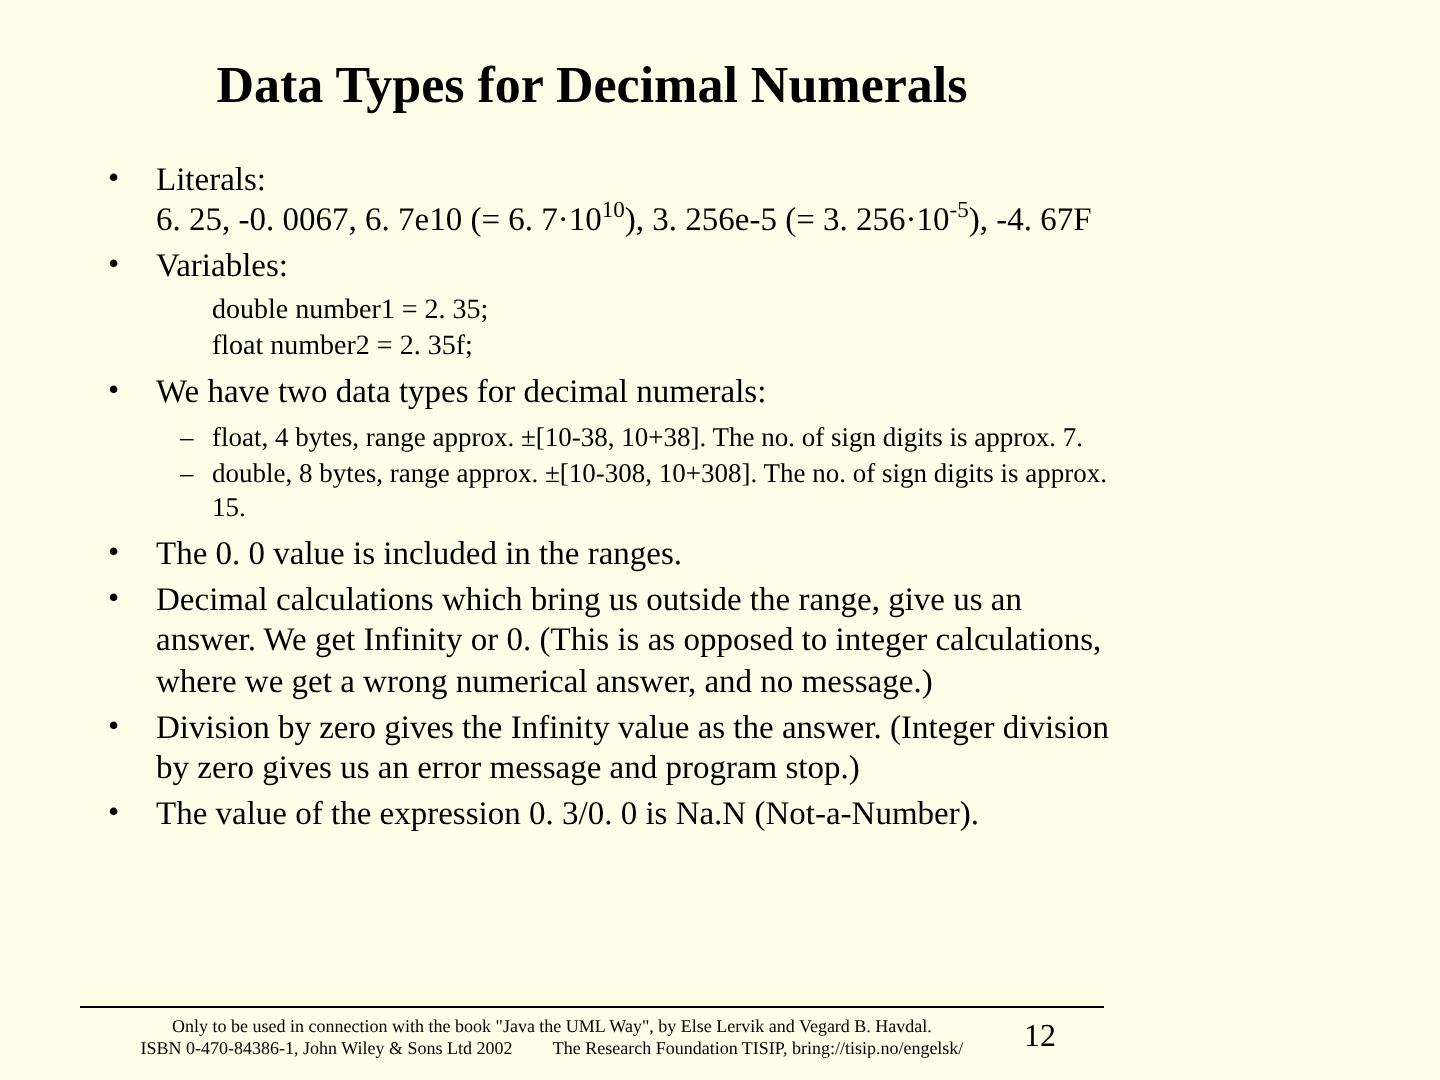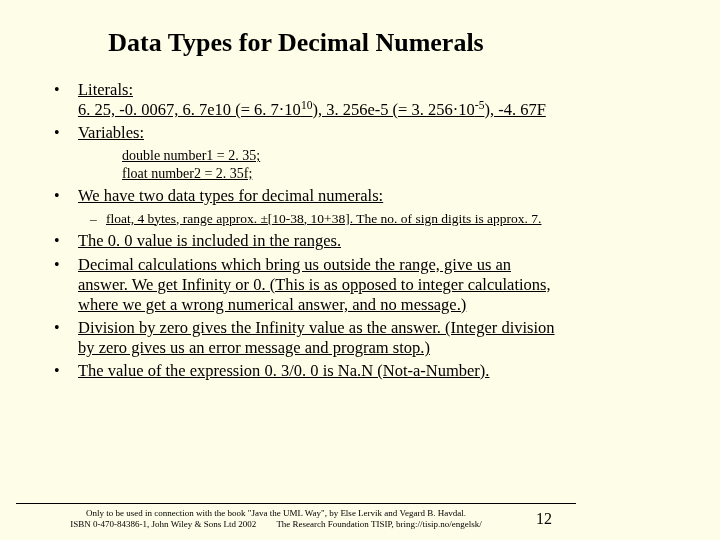--- a/index.html
+++ b/index.html
@@ -29,31 +29,30 @@
     list-style: none;
     padding: 0 0 0 18px;
     margin: 0;
     font-size: 16.5px;
     line-height: 1.22;
   }
   ul.top > li {
     position: relative;
     padding-left: 24px;
     margin: 0 0 3px 0;
-    text-decoration: underline;
   }
   ul.top > li::before {
     content: "•";
     position: absolute;
     left: 0;
     top: 0;
     font-size: 16px;
   }
   .code-block {
-    margin: 4px 0 4px 44px;
+    margin: 4px 0 4px 28px;
     font-size: 14px;
     line-height: 1.25;
   }
   ul.sub {
     list-style: none;
     padding: 0;
     margin: 4px 0 4px 12px;
     font-size: 13.5px;
     line-height: 1.25;
   }
@@ -67,21 +66,21 @@
     position: absolute;
     left: 0;
     top: 0;
   }
   sup { font-size: 0.7em; vertical-align: super; line-height: 0; }
   .footer {
     position: absolute;
     left: 0;
     right: 0;
     bottom: 10px;
-    padding: 0 16px;
+    padding: 0 40px;
   }
   .footer-line {
     border-top: 1px solid #000;
     margin-bottom: 4px;
   }
   .footer-row {
     display: flex;
     align-items: flex-start;
   }
   .footer-text {
@@ -112,20 +111,21 @@
       <span>Variables:</span>
       <div class="code-block">
         <div>double number1 = 2. 35;</div>
         <div>float number2 = 2. 35f;</div>
       </div>
     </li>
     <li>
       <span>We have two data types for decimal numerals:</span>
       <ul class="sub">
         <li><span>float, 4 bytes, range approx. ±[10-38, 10+38]. The no. of sign digits is approx. 7.</span></li>
+        <li><span>double, 8 bytes, range approx. ±[10-308, 10+308]. The no. of sign digits is approx. 15.</span></li>
       </ul>
     </li>
     <li><span>The 0. 0 value is included in the ranges.</span></li>
     <li><span>Decimal calculations which bring us outside the range, give us an answer. We get Infinity or 0. (This is as opposed to integer calculations, where we get a wrong numerical answer, and no message.)</span></li>
     <li><span>Division by zero gives the Infinity value as the answer. (Integer division by zero gives us an error message and program stop.)</span></li>
     <li><span>The value of the expression 0. 3/0. 0 is Na.N (Not-a-Number).</span></li>
   </ul>
 
   <div class="footer">
     <div class="footer-line"></div>

